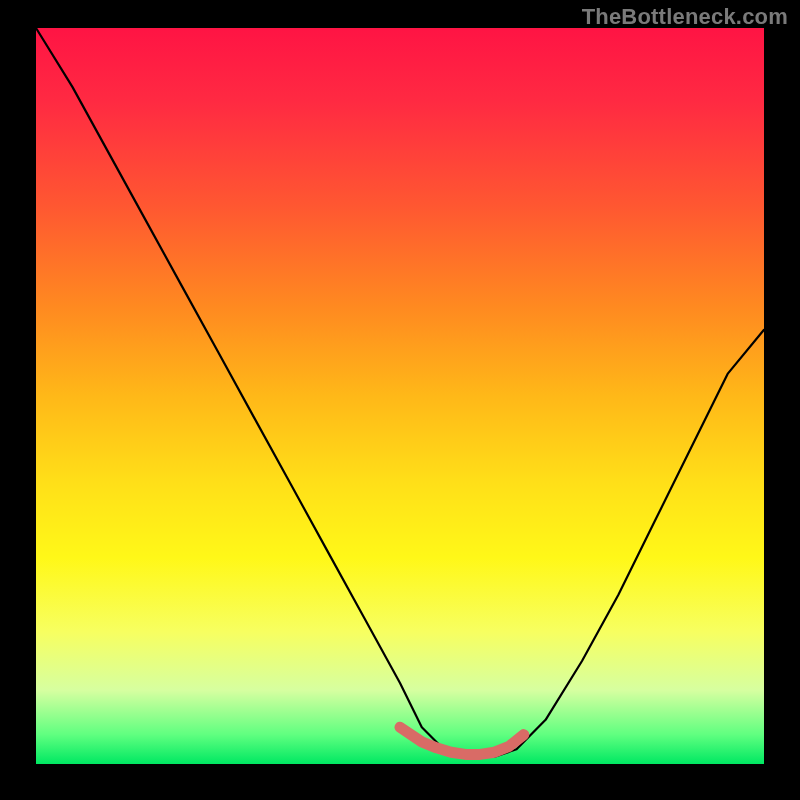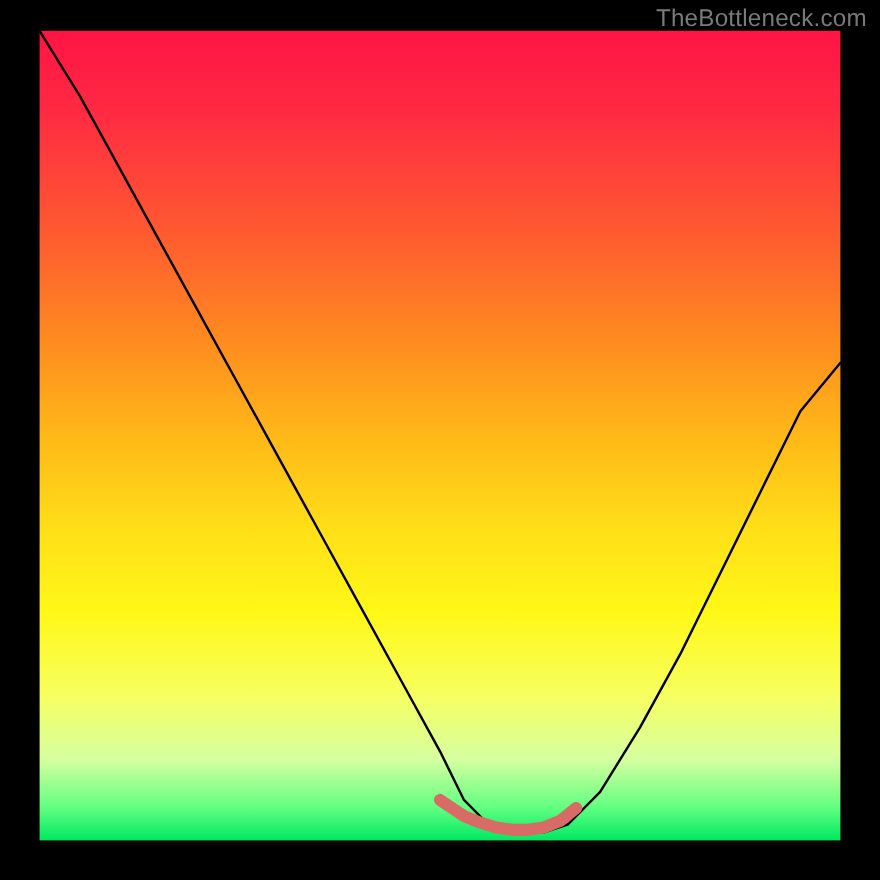--- a/index.html
+++ b/index.html
@@ -38,21 +38,21 @@
       #60ff80 96%,
       #00e862 100%
     );
   }
   .watermark {
     position: absolute;
     top: 4px;
     right: 12px;
     color: #7a7a7a;
     font-size: 22px;
-    font-weight: 400;
+    font-weight: 700;
     letter-spacing: 0.2px;
     user-select: none;
   }
   svg.curve {
     position: absolute;
     left: 0;
     top: 0;
     width: 728px;
     height: 736px;
     overflow: visible;

